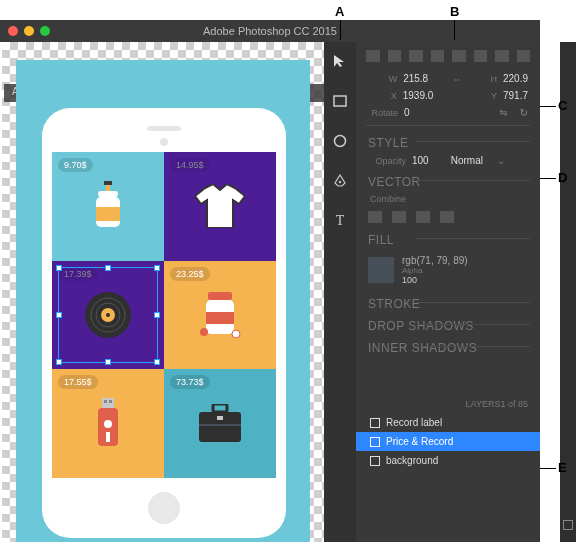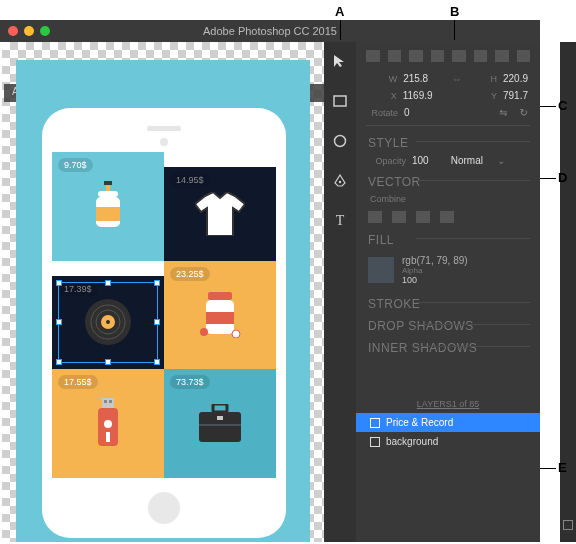--- a/index.html
+++ b/index.html
@@ -24,21 +24,21 @@
     background-color:#fff;
   }
   .art { position: absolute; left: 14px; top: 18px; width: 294px; height: 482px; background: #6cc8d9; }
   .phone { position: absolute; left: 26px; top: 48px; width: 244px; height: 430px; background: #fff; border-radius: 28px; }
   .speaker { position: absolute; top: 18px; left: 50%; transform: translateX(-50%); width: 34px; height: 5px; border-radius: 3px; background: #e6e6e6; }
   .cam { position: absolute; top: 30px; left: 50%; transform: translateX(-50%); width: 8px; height: 8px; border-radius: 50%; background: #e6e6e6; }
   .screen { position: absolute; top: 44px; left: 10px; right: 10px; bottom: 60px; display: grid; grid-template-columns: 1fr 1fr; grid-template-rows: 1fr 1fr 1fr; }
   .tile { position: relative; display:flex; align-items:center; justify-content:center; }
   .price { position: absolute; top: 6px; left: 6px; font-size: 9px; color: #fff; background: rgba(0,0,0,.12); padding: 2px 6px; border-radius: 8px; }
   .t-a { background: #6cc8d9; }
-  .t-b { background: #0f172a; margin-top: 15px; }
+  .t-b { background: #4c1d95; }
   .t-c { background: #f6b451; }
   .t-d { background: #4fb2c4; }
   .home-btn { position: absolute; bottom: 14px; left: 50%; transform: translateX(-50%); width: 32px; height: 32px; border-radius: 50%; background: #e8e8e8; }
   .sel { position:absolute; border:1px solid #29a0ff; }
   .sel .h { position:absolute; width:6px; height:6px; background:#fff; border:1px solid #29a0ff; }
   .sel .h.tl{left:-3px;top:-3px}.sel .h.tr{right:-3px;top:-3px}.sel .h.bl{left:-3px;bottom:-3px}.sel .h.br{right:-3px;bottom:-3px}
   .sel .h.tc{left:50%;top:-3px;transform:translateX(-50%)}.sel .h.bc{left:50%;bottom:-3px;transform:translateX(-50%)}
   .sel .h.ml{left:-3px;top:50%;transform:translateY(-50%)}.sel .h.mr{right:-3px;top:50%;transform:translateY(-50%)}
   .toolcol { position: absolute; left: 324px; top: 42px; width: 32px; height: 500px; background: #323232; display:flex; flex-direction:column; align-items:center; padding-top:10px; gap:22px; color:#ccc; }
   .toolcol .tool { width:18px; height:18px; display:flex; align-items:center; justify-content:center; font-size:14px; cursor:pointer; }
@@ -49,21 +49,21 @@
   .kv .lab { width:30px; text-align:right; color:#777; font-size:9px; }
   .kv .val { color:#ddd; font-size:10px; }
   .kv .wide { width:44px; }
   .sect { padding:6px 12px 2px; color:#777; font-size:12px; letter-spacing:.5px; position:relative; }
   .sect::after { content:""; position:absolute; left:60px; right:10px; top:50%; height:1px; background:#4a4a4a; }
   .hr { height:1px; background:#4a4a4a; margin:4px 10px; }
   .combine { display:flex; gap:10px; padding:4px 12px; }
   .combine .c { width:14px; height:12px; background:#555; }
   .fillrow { display:flex; align-items:center; gap:8px; padding:6px 12px; }
   .swatch { width:26px; height:26px; background:#474f59; }
-  .layers-head { display:flex; justify-content:center; padding:8px 12px 4px; color:#777; font-size:9px;text-decoration:underline; }
+  .layers-head { display:flex; justify-content:flex-end; padding:8px 12px 4px; color:#777; font-size:9px; }
   .layer { display:flex; align-items:center; gap:6px; padding:4px 14px; font-size:10px; color:#ddd; }
   .layer.sel-layer { background:#2e87ff; color:#fff; }
   .layer .ico { width:10px; height:10px; border:1px solid currentColor; }
   .collapse-strip { position:absolute; right:0; top:42px; width:16px; height:500px; background:#2f2f2f; display:flex; align-items:flex-end; justify-content:center; padding-bottom:12px; }
   .collapse-strip .ic { width:10px; height:10px; border:1px solid #888; }
   .callout { position:absolute; font-weight:700; font-size:13px; color:#000; }
   .callout .ln { position:absolute; background:#000; height:1px; }
   svg { display:block; }
 </style>
 </head>
@@ -196,21 +196,21 @@
   </div>
   <div class="kv">
       <span class="lab">W</span>
       <span class="val wide">215.8</span>
     <span style="color:#777">⇔</span>
     <span class="lab">H</span>
       <span class="val">220.9</span>
     </div>
   <div class="kv">
       <span class="lab">X</span>
-      <span class="val wide">1169.9</span>
+      <span class="val wide">1939.0</span>
     <span style="width:12px"></span>
     <span class="lab">Y</span>
       <span class="val">791.7</span>
     </div>
   <div class="kv">
       <span class="lab">Rotate</span>
     <span class="val wide">0</span>
     <span style="flex:1"></span>
     <span style="color:#888">⇋</span>
     <span style="color:#888;margin-left:6px">↻</span>
@@ -250,20 +250,24 @@
   <div class="sect">STROKE</div>
   <div class="sect">DROP SHADOWS</div>
   <div class="sect">INNER SHADOWS</div>
 
   <div style="height:34px"></div>
 
   <div class="layers-head">
     <span>LAYERS</span>
     <span>1 of 85</span>
   </div>
+  <div class="layer">
+    <span class="ico"></span>
+    <span>Record label</span>
+  </div>
   <div class="layer sel-layer">
     <span class="ico" style="border-color:#fff"></span>
     <span>Price &amp; Record</span>
   </div>
   <div class="layer">
     <span class="ico"></span>
     <span>background</span>
   </div>
 </div>
 

